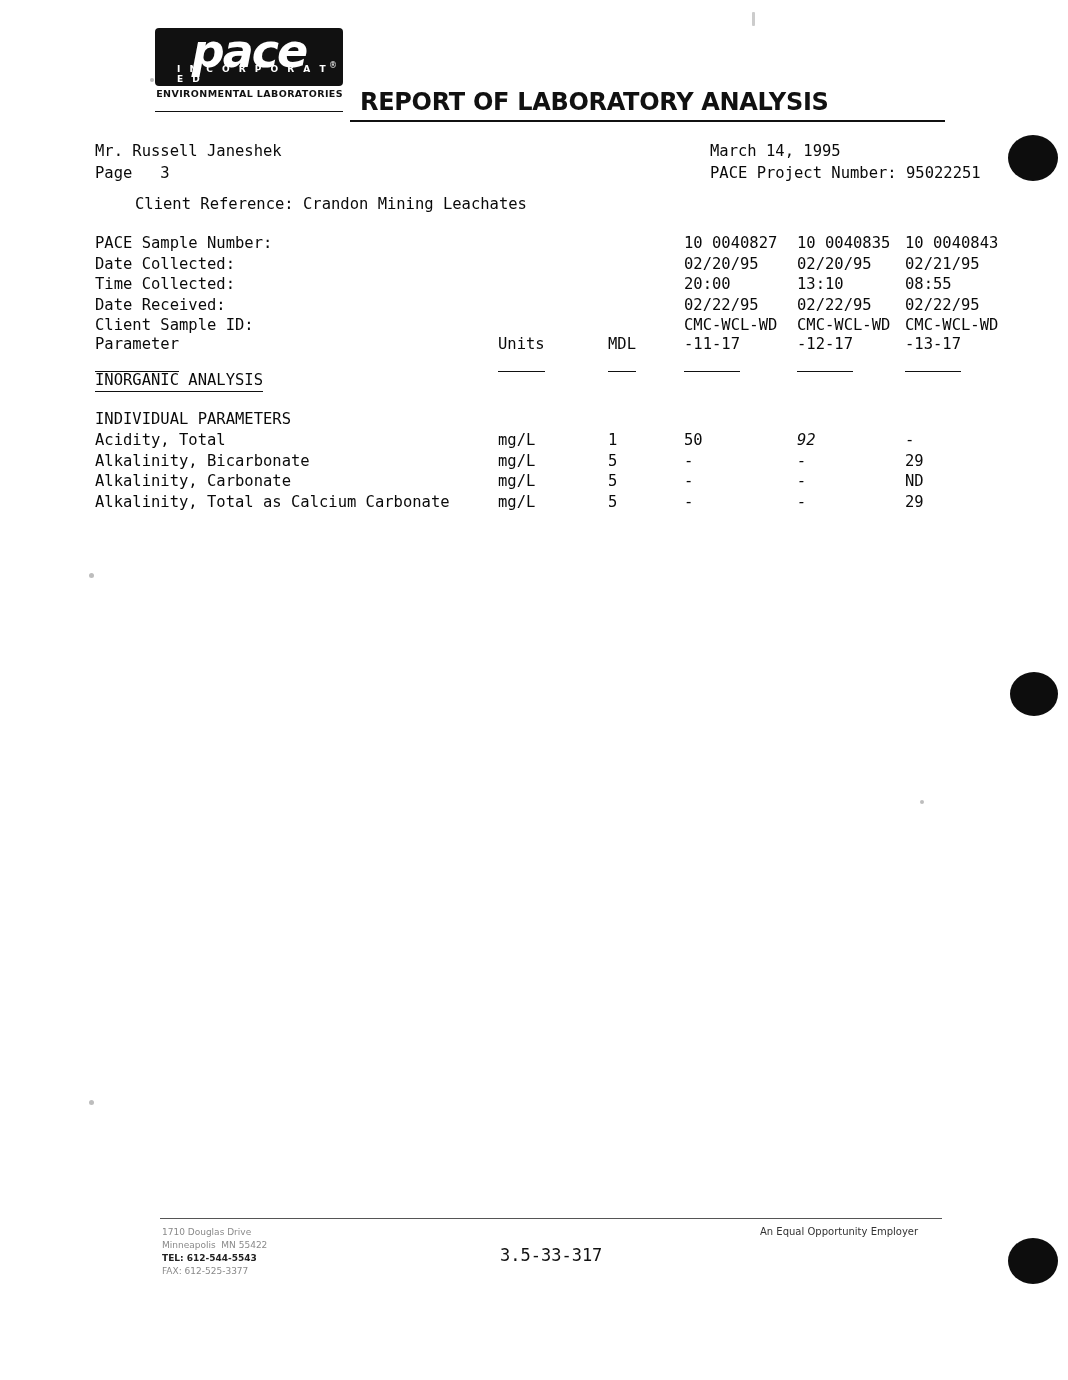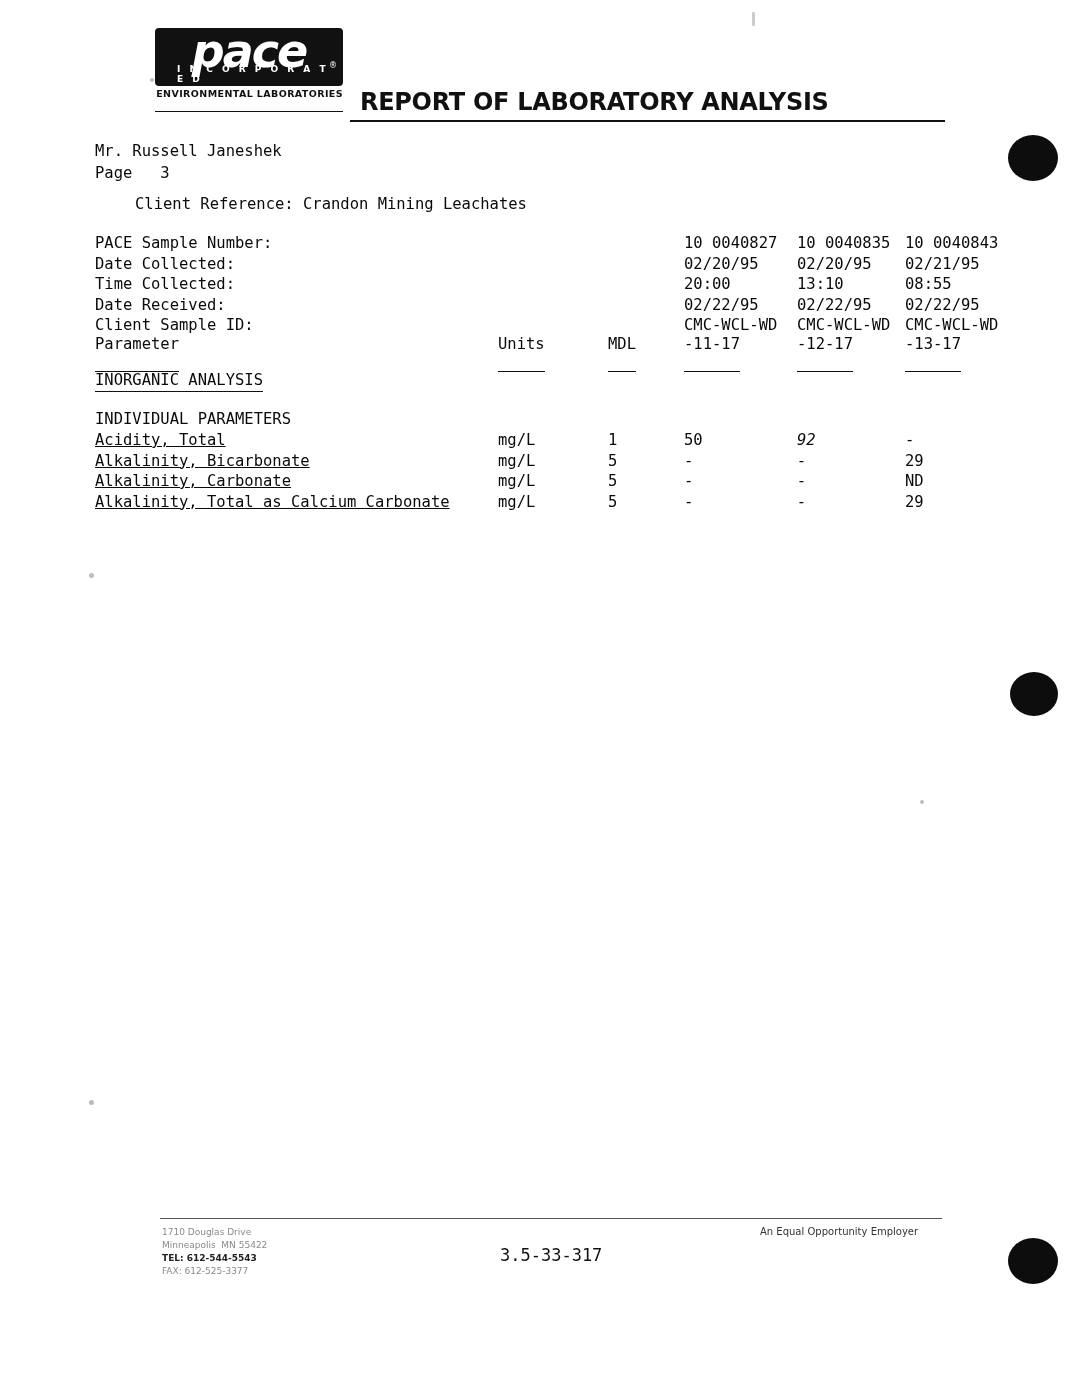--- a/index.html
+++ b/index.html
@@ -167,21 +167,21 @@
   .results {
     position: absolute;
     left: 0;
     top: 430px;
     width: 1068px;
     font-size: 15.5px;
     line-height: 20.5px;
   }
   .res-row { position: relative; height: 20.5px; }
   .res-cell { position: absolute; white-space: pre; }
-  .c-param  { left: 95px; text-decoration: underline; }
+  .c-param  { left: 95px; }
   .c-units  { left: 498px; }
   .c-mdl    { left: 608px; }
   .c-v0     { left: 684px; }
   .c-v1     { left: 797px; font-style: italic; }
   .c-v2     { left: 905px; }
 
   
   .footer-rule {
     position: absolute;
     left: 160px;
@@ -253,20 +253,22 @@
       <div class="logo-sub">I N C O R P O R A T E D</div>
     </div>
     <div class="logo-caption">ENVIRONMENTAL LABORATORIES</div>
   </div>
 
   <div class="doc-title">REPORT OF LABORATORY ANALYSIS</div>
   <div class="title-rule"></div>
 
   <div class="meta" id="meta-left">Mr. Russell Janeshek
 Page   3</div>
+  <div class="meta" id="meta-right">March 14, 1995
+PACE Project Number: 95022251</div>
   <div class="client-ref">Client Reference: Crandon Mining Leachates</div>
 
   <div class="sample-labels">PACE Sample Number:
 Date Collected:
 Time Collected:
 Date Received:
 Client Sample ID:</div>
 
   <div class="sample-cols" id="sample-col-0"><span>10 0040827</span>
 <span>02/20/95</span>

